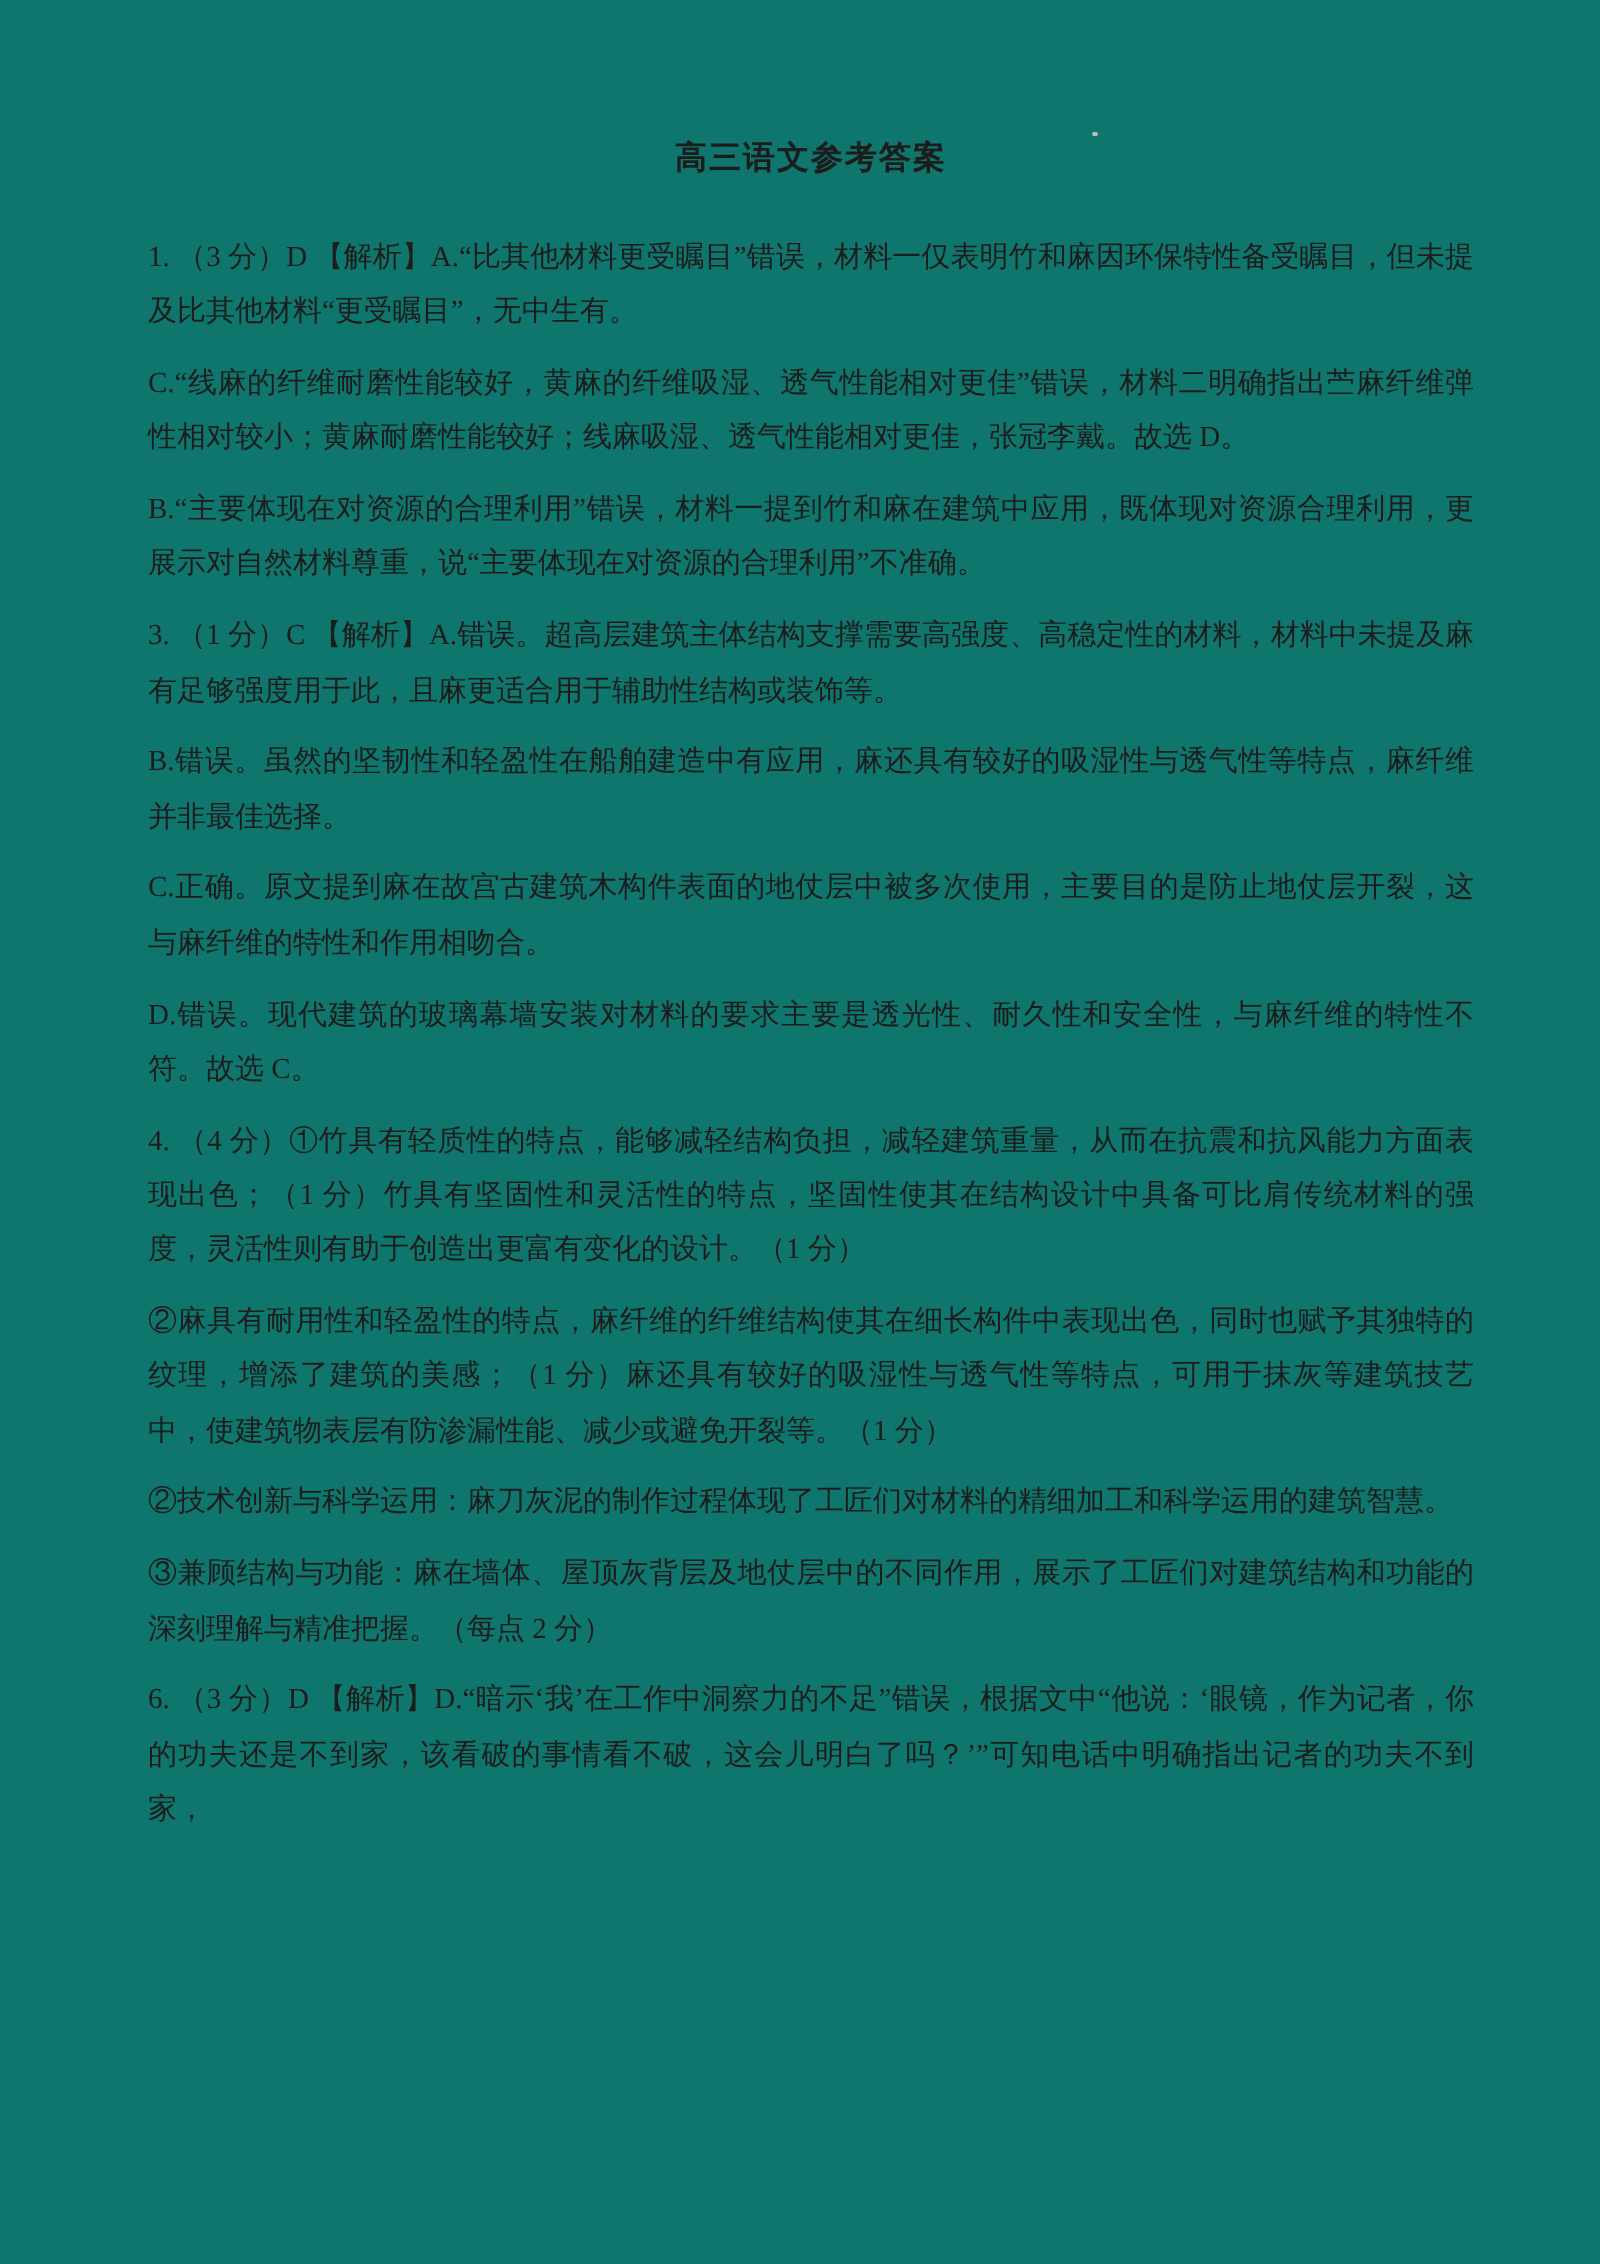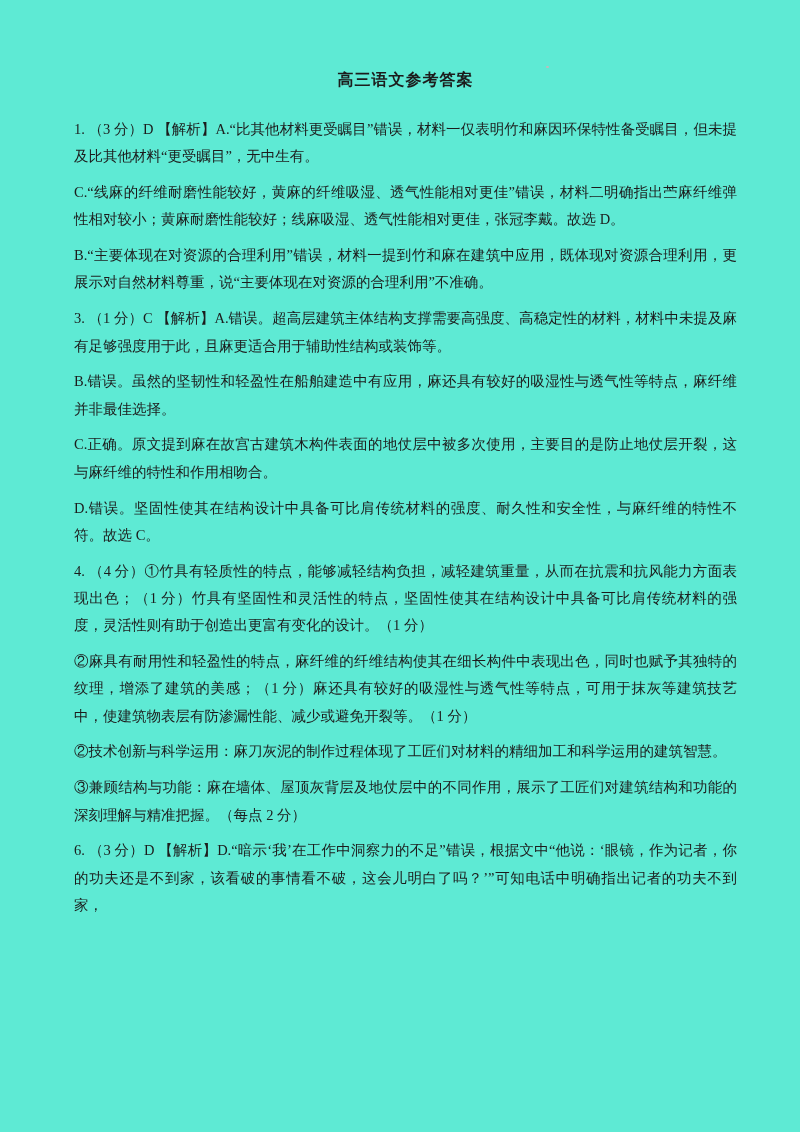--- a/index.html
+++ b/index.html
@@ -48,30 +48,30 @@
     top: 66px;
     width: 3px;
     height: 2px;
     background: #bdbdbd;
     border-radius: 1px;
   }
 </style>
 </head>
 <body style="color: rgb(28, 28, 28);">
 
-<div class="page" style="background: #5eead4; font-family: Liberation Serif, serif;">
+<div class="page" style="background: #0f766e; font-family: Liberation Serif, serif;">
   <div class="scan-dot"></div>
   <h1 class="doc-title">高三语文参考答案</h1>
   <div class="content">
       <p class="para">1. （3 分）D 【解析】A.“比其他材料更受瞩目”错误，材料一仅表明竹和麻因环保特性备受瞩目，但未提及比其他材料“更受瞩目”，无中生有。</p>
       <p class="para">C.“线麻的纤维耐磨性能较好，黄麻的纤维吸湿、透气性能相对更佳”错误，材料二明确指出苎麻纤维弹性相对较小；黄麻耐磨性能较好；线麻吸湿、透气性能相对更佳，张冠李戴。故选 D。</p>
       <p class="para">B.“主要体现在对资源的合理利用”错误，材料一提到竹和麻在建筑中应用，既体现对资源合理利用，更展示对自然材料尊重，说“主要体现在对资源的合理利用”不准确。</p>
       <p class="para">3. （1 分）C 【解析】A.错误。超高层建筑主体结构支撑需要高强度、高稳定性的材料，材料中未提及麻有足够强度用于此，且麻更适合用于辅助性结构或装饰等。</p>
       <p class="para">B.错误。虽然的坚韧性和轻盈性在船舶建造中有应用，麻还具有较好的吸湿性与透气性等特点，麻纤维并非最佳选择。</p>
       <p class="para">C.正确。原文提到麻在故宫古建筑木构件表面的地仗层中被多次使用，主要目的是防止地仗层开裂，这与麻纤维的特性和作用相吻合。</p>
-      <p class="para">D.错误。坚固性使其在结构设计中具备可比肩传统材料的强度、耐久性和安全性，与麻纤维的特性不符。故选 C。</p>
+      <p class="para">D.错误。现代建筑的玻璃幕墙安装对材料的要求主要是透光性、耐久性和安全性，与麻纤维的特性不符。故选 C。</p>
       <p class="para">4. （4 分）①竹具有轻质性的特点，能够减轻结构负担，减轻建筑重量，从而在抗震和抗风能力方面表现出色；（1 分）竹具有坚固性和灵活性的特点，坚固性使其在结构设计中具备可比肩传统材料的强度，灵活性则有助于创造出更富有变化的设计。（1 分）</p>
       <p class="para">②麻具有耐用性和轻盈性的特点，麻纤维的纤维结构使其在细长构件中表现出色，同时也赋予其独特的纹理，增添了建筑的美感；（1 分）麻还具有较好的吸湿性与透气性等特点，可用于抹灰等建筑技艺中，使建筑物表层有防渗漏性能、减少或避免开裂等。（1 分）</p>
       <p class="para">②技术创新与科学运用：麻刀灰泥的制作过程体现了工匠们对材料的精细加工和科学运用的建筑智慧。</p>
       <p class="para">③兼顾结构与功能：麻在墙体、屋顶灰背层及地仗层中的不同作用，展示了工匠们对建筑结构和功能的深刻理解与精准把握。（每点 2 分）</p>
       <p class="para">6. （3 分）D 【解析】D.“暗示‘我’在工作中洞察力的不足”错误，根据文中“他说：‘眼镜，作为记者，你的功夫还是不到家，该看破的事情看不破，这会儿明白了吗？’”可知电话中明确指出记者的功夫不到家，</p>
     </div>
 </div>
 
 </body></html>

